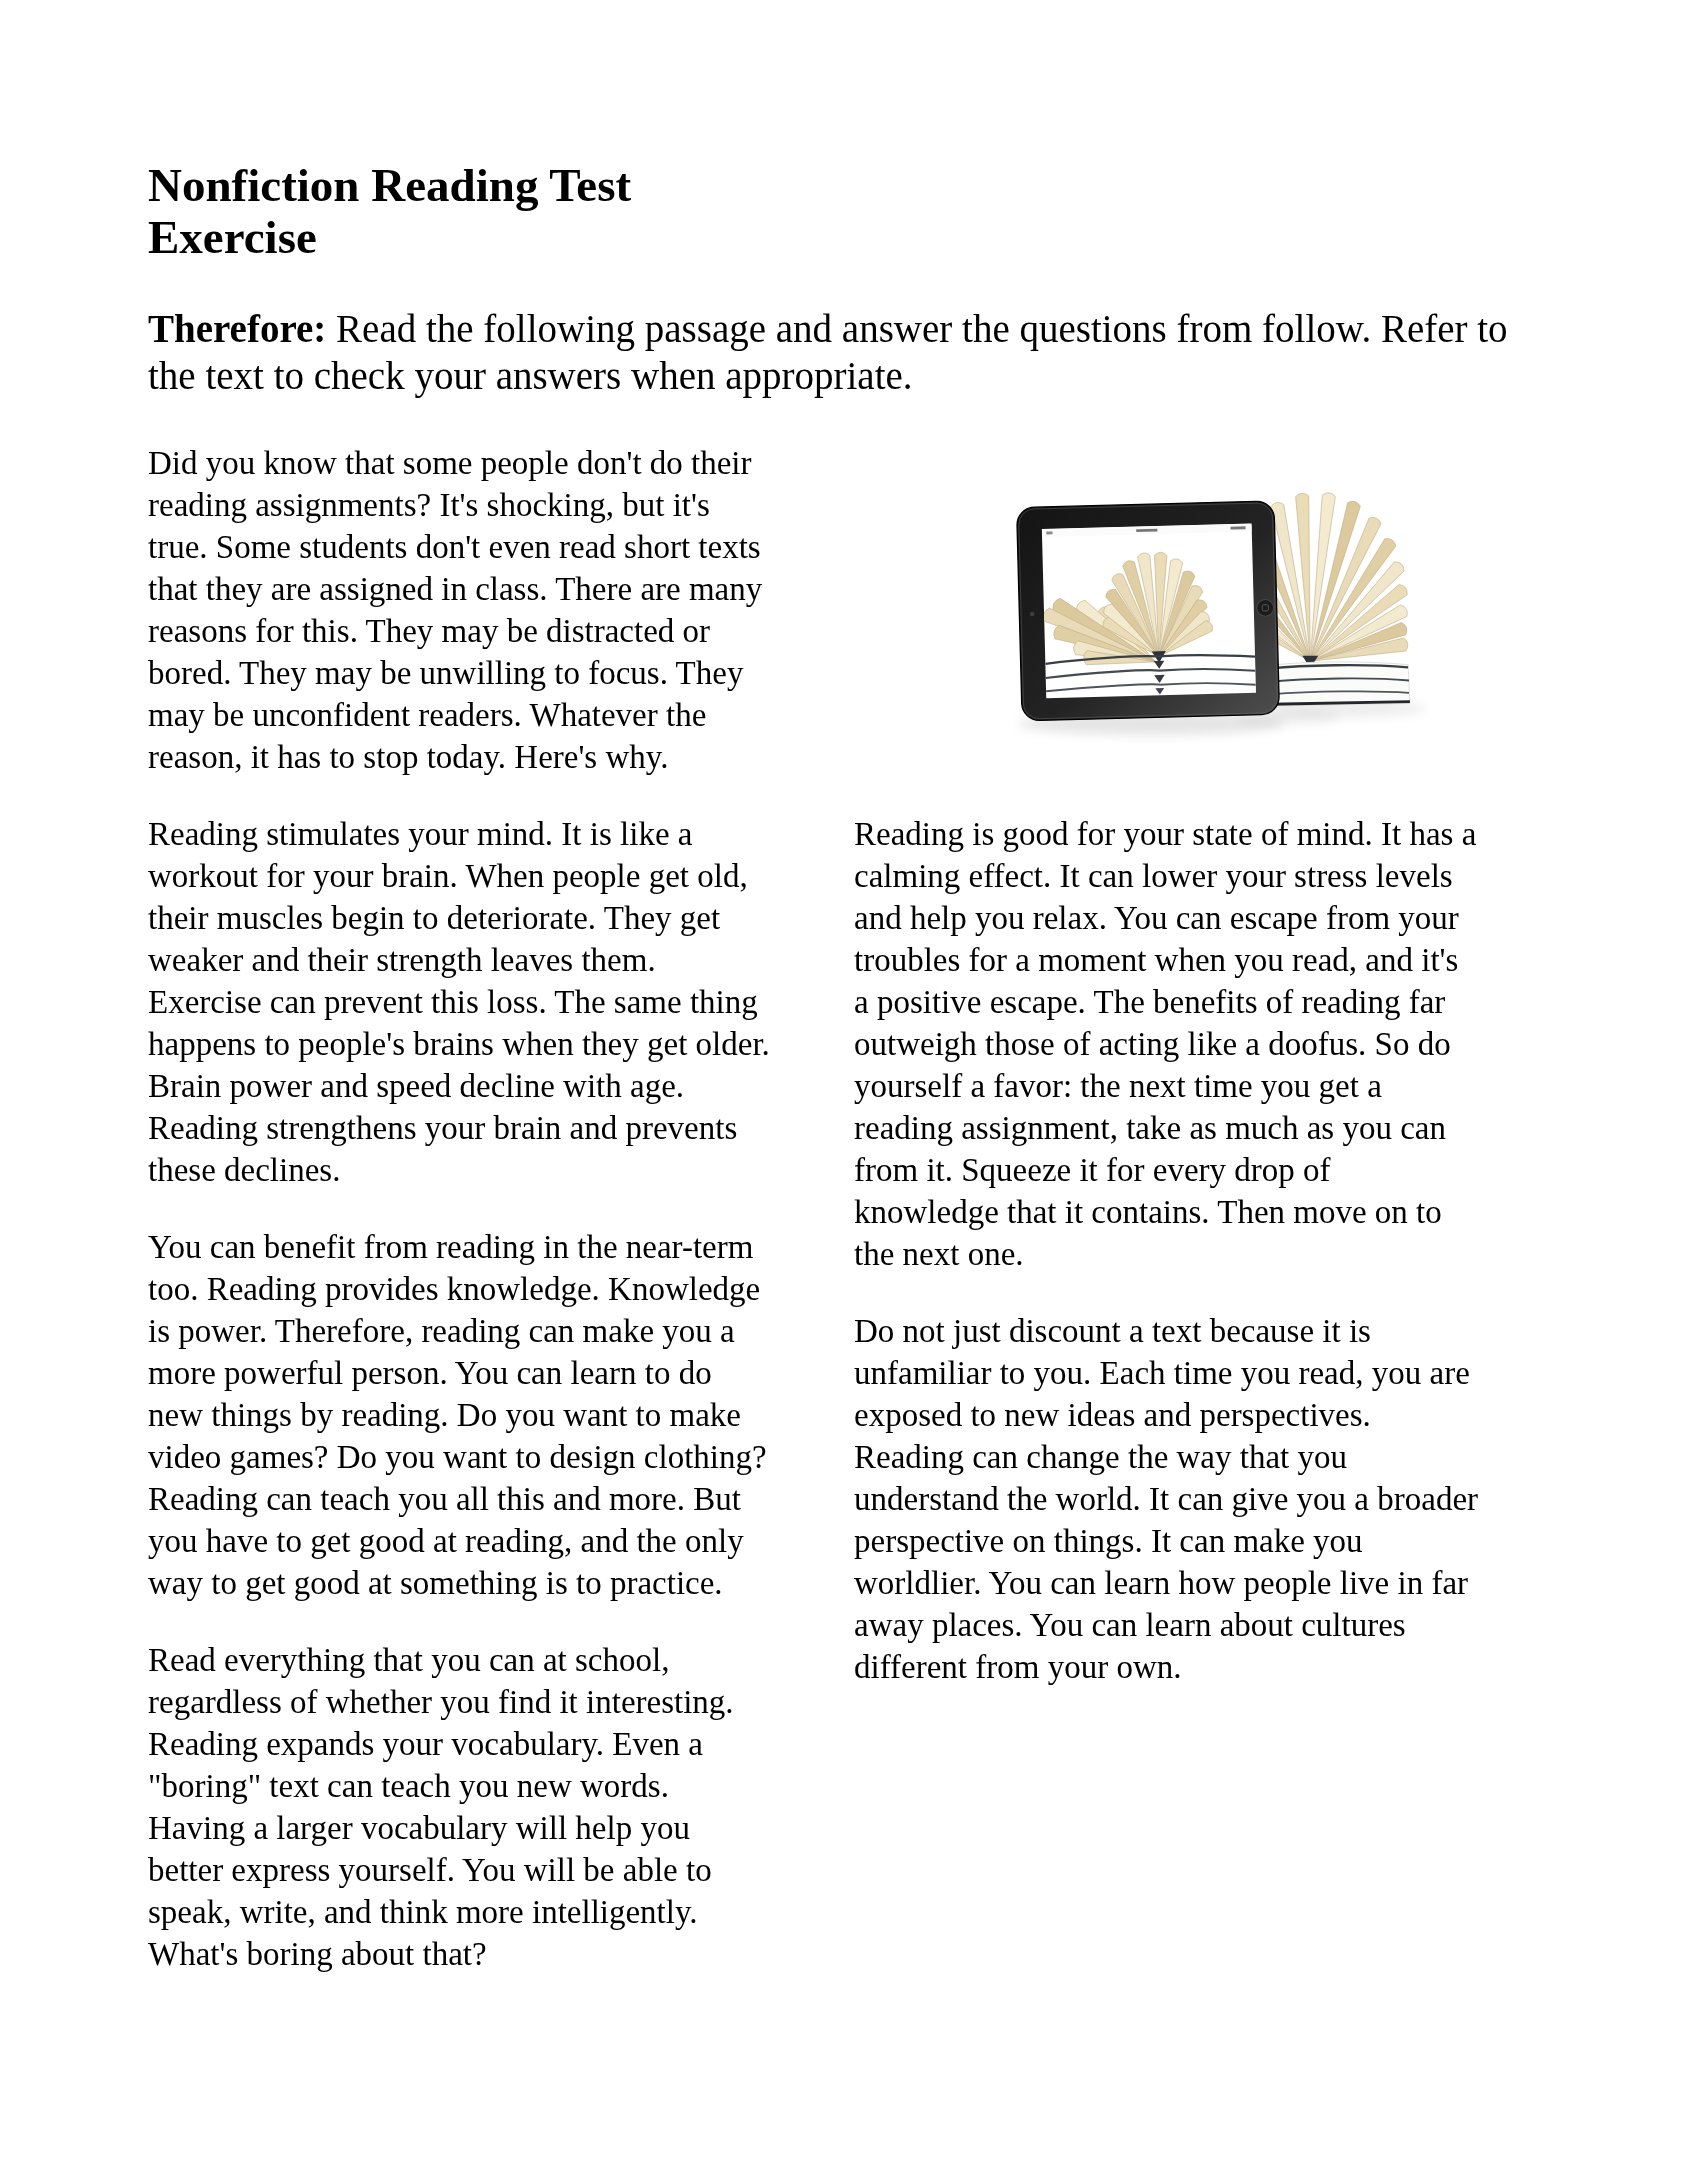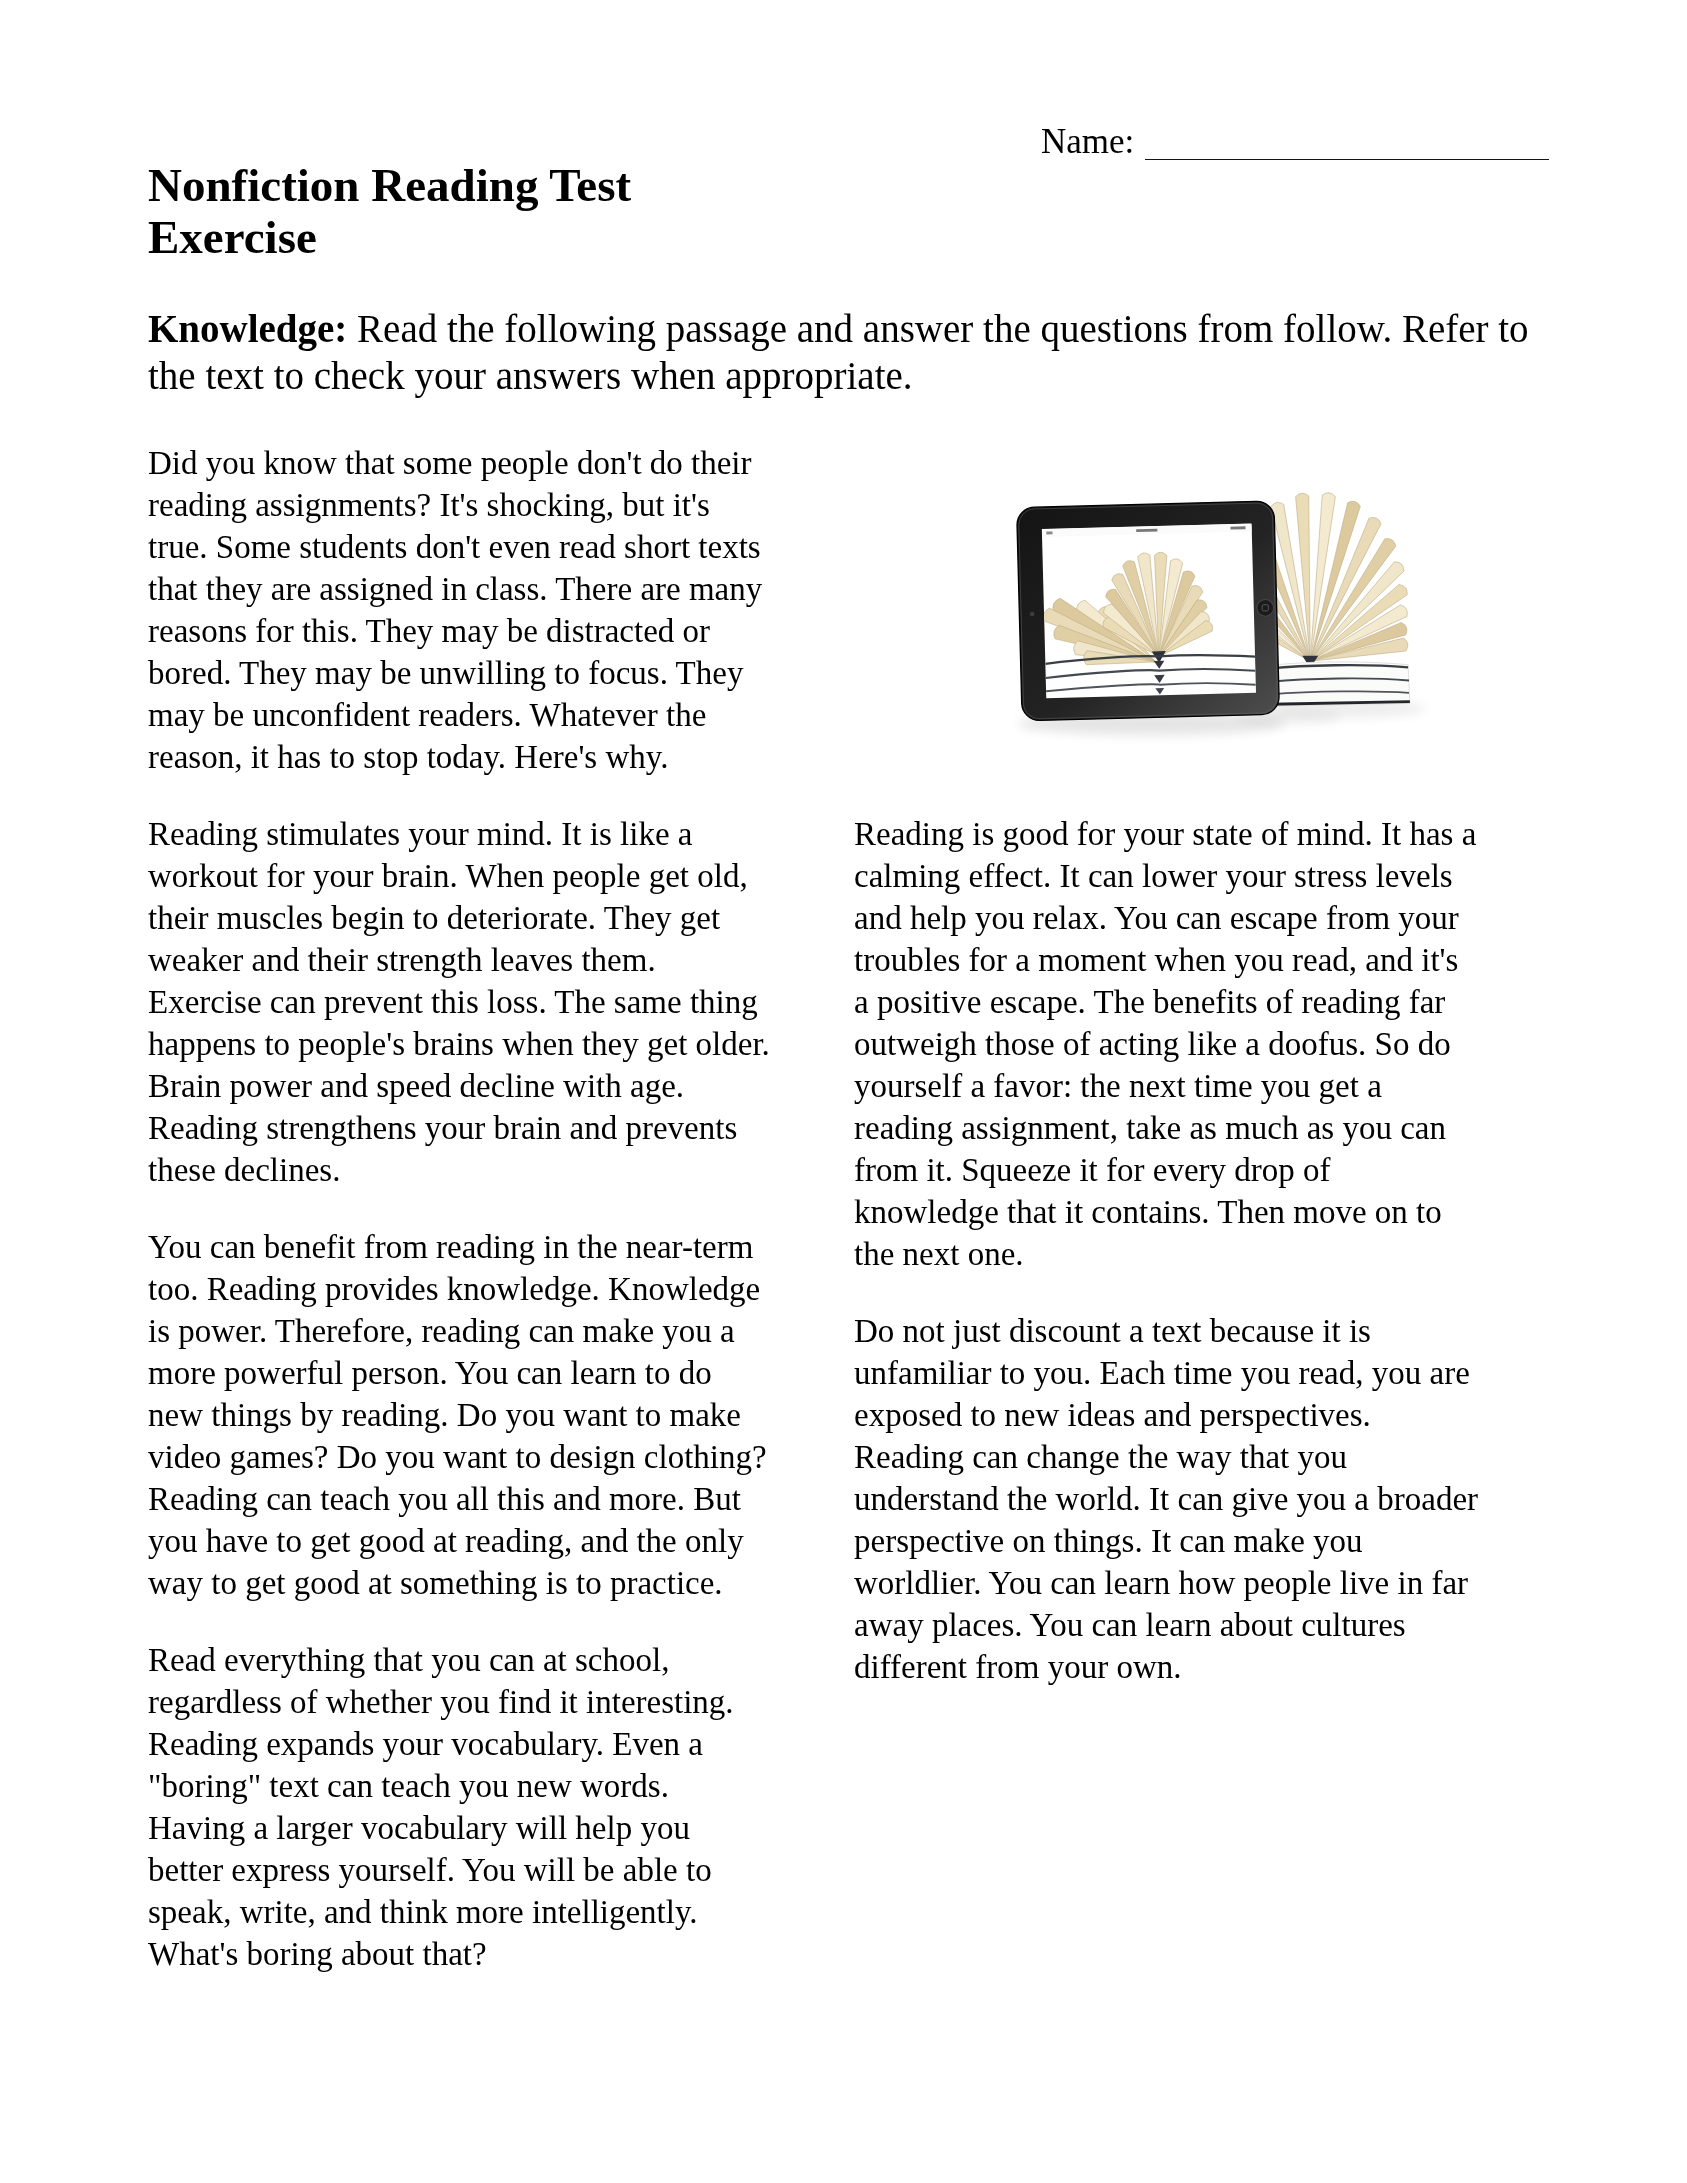--- a/index.html
+++ b/index.html
@@ -24,31 +24,28 @@
   .para { margin:12px 0 35px 0; font-size:33px; line-height:42px; white-space:pre; }
   .para:last-child { margin-bottom:0; }
   .illustration { position:absolute; left:1006px; top:439px; width:441px; height:335px; }
   .illustration svg { display:block; width:100%; height:100%; }
 </style>
 </head>
 <body>
 
 <div class="page">
 
-  <div class="name-row">
-    <span class="name-label">Name:</span><span class="name-line"></span>
-  </div>
 
   <h1 class="title">
     <span>Nonfiction Reading Test</span>
     <span>Exercise</span>
   </h1>
 
   <p class="directions">
-    <span class="dir-label">Knowledge:</span><span> Read the following passage and answer the questions from follow. Refer to</span><br>
+    <span class="dir-label">Therefore:</span><span> Read the following passage and answer the questions from follow. Refer to</span><br>
     <span>the text to check your answers when appropriate.</span>
   </p>
 
   <div class="col col-left">
     <p class="para">Did you know that some people don't do their
 reading assignments? It's shocking, but it's
 true. Some students don't even read short texts
 that they are assigned in class. There are many
 reasons for this. They may be distracted or
 bored. They may be unwilling to focus. They

